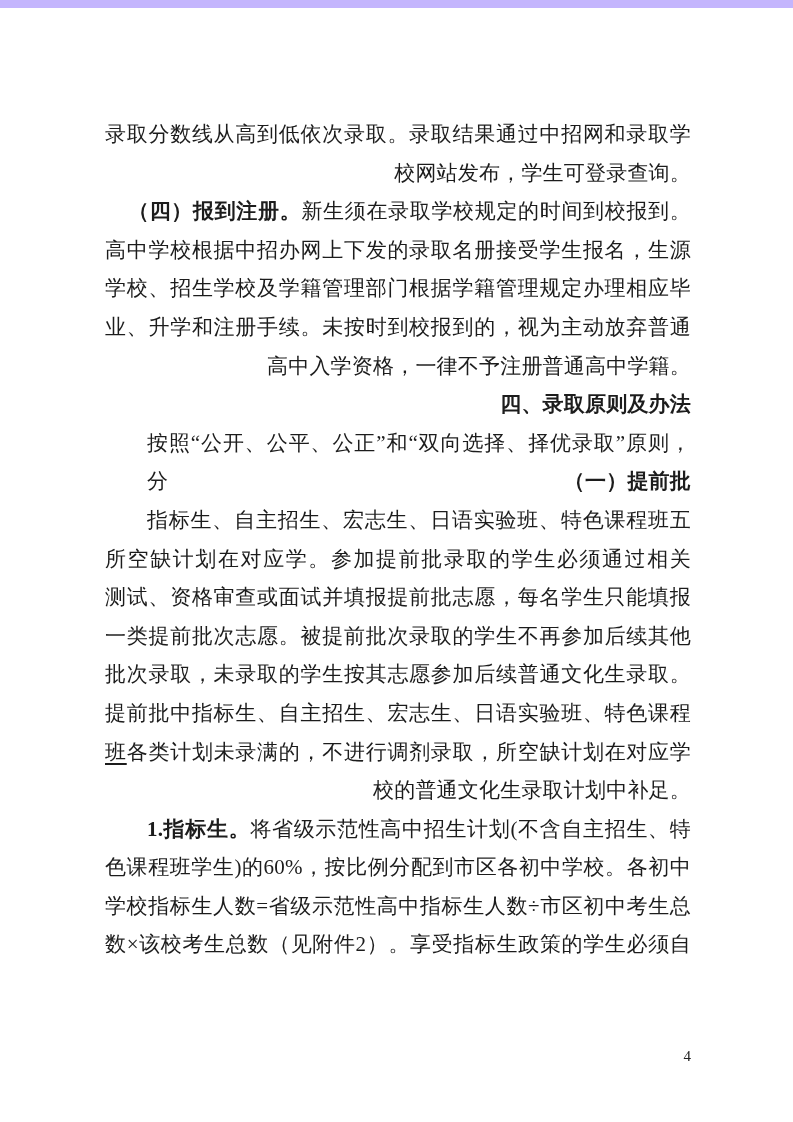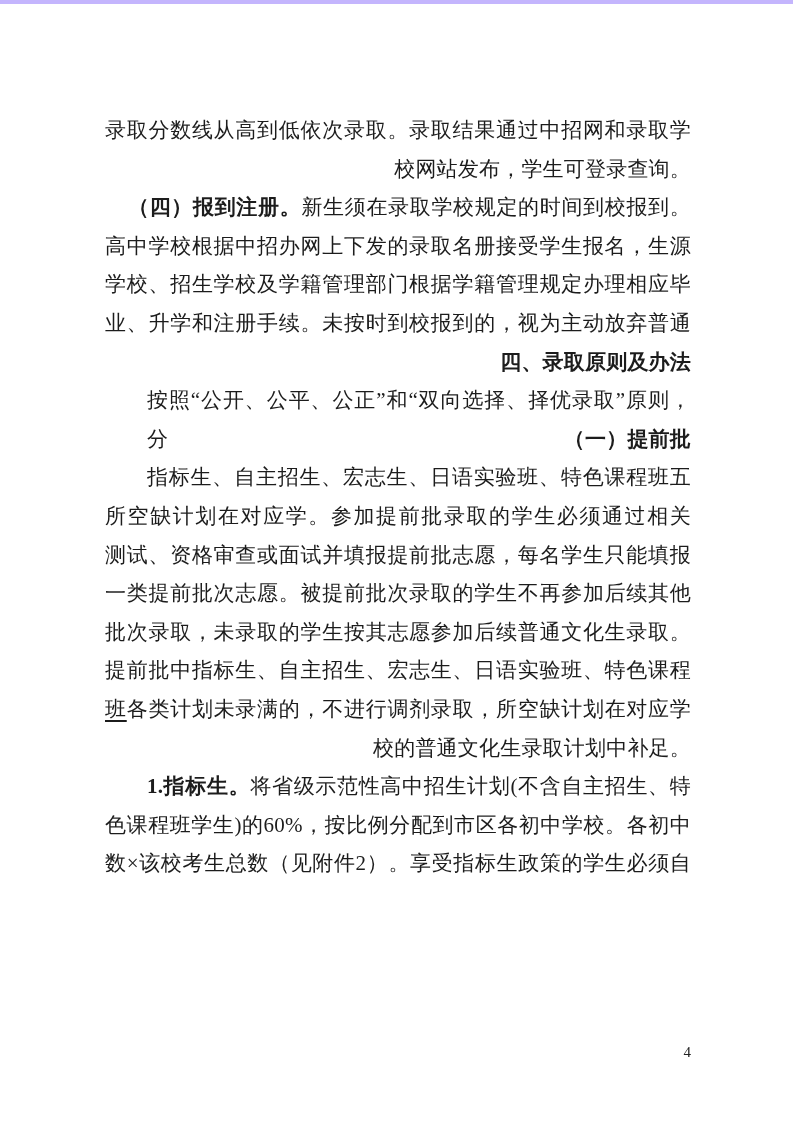--- a/index.html
+++ b/index.html
@@ -5,21 +5,21 @@
   html, body {
     margin: 0;
     padding: 0;
     background: #ffffff;
   }
   .page {
     position: relative;
     width: 793px;
     height: 1122px;
     background: #ffffff;
-    border-top: 4px solid #c4b5fd;
+    border-top: 8px solid #c4b5fd;
     box-sizing: border-box;
     overflow: hidden;
     font-family: "Liberation Serif", "DejaVu Serif", serif;
     color: #1c1c1c;
   }
   .text-block {
     position: absolute;
     left: 105px;
     top: 107px;
     width: 586px;
@@ -59,34 +59,36 @@
 <div class="page">
   <div class="text-block">
 
     <div class="line j"><span>录取分数线从高到低依次录取。录取结果通过中招网和录取学</span></div>
     <div class="line"><span>校网站发布，学生可登录查询。</span></div>
 
     <div class="line j i1"><span class="b">（四）报到注册。</span><span>新生须在录取学校规定的时间到校报到。</span></div>
     <div class="line j"><span>高中学校根据中招办网上下发的录取名册接受学生报名，生源</span></div>
     <div class="line j"><span>学校、招生学校及学籍管理部门根据学籍管理规定办理相应毕</span></div>
     <div class="line j"><span>业、升学和注册手续。未按时到校报到的，视为主动放弃普通</span></div>
+    <div class="line"><span>高中入学资格，一律不予注册普通高中学籍。</span></div>
 
     <div class="line i2"><span class="b">四、录取原则及办法</span></div>
     <div class="line j i2"><span>按照“公开、公平、公正”和“双向选择、择优录取”原则，分</span></div>
 
     <div class="line i1"><span class="b">（一）提前批</span></div>
     <div class="line j i2"><span>指标生、自主招生、宏志生、日语实验班、特色课程班五</span></div>
     <div class="line j"><span>所空缺计划在对应学。参加提前批录取的学生必须通过相关</span></div>
     <div class="line j"><span>测试、资格审查或面试并填报提前批志愿，每名学生只能填报</span></div>
     <div class="line j"><span>一类提前批次志愿。被提前批次录取的学生不再参加后续其他</span></div>
     <div class="line j"><span>批次录取，未录取的学生按其志愿参加后续普通文化生录取。</span></div>
     <div class="line j"><span>提前批中指标生、自主招生、宏志生、日语实验班、特色课程</span></div>
     <div class="line j"><span class="u">班</span><span>各类计划未录满的，不进行调剂录取，所空缺计划在对应学</span></div>
     <div class="line"><span>校的普通文化生录取计划中补足。</span></div>
 
     <div class="line j i2"><span class="b">1.指标生。</span><span>将省级示范性高中招生计划(不含自主招生、特</span></div>
     <div class="line j"><span>色课程班学生)的60%，按比例分配到市区各初中学校。各初中</span></div>
+    <div class="line j"><span>学校指标生人数=省级示范性高中指标生人数÷市区初中考生总</span></div>
     <div class="line j"><span>数×该校考生总数（见附件2）。享受指标生政策的学生必须自</span></div>
 
   </div>
 
   <div class="page-number">4</div>
 </div>
 
 </body></html>

